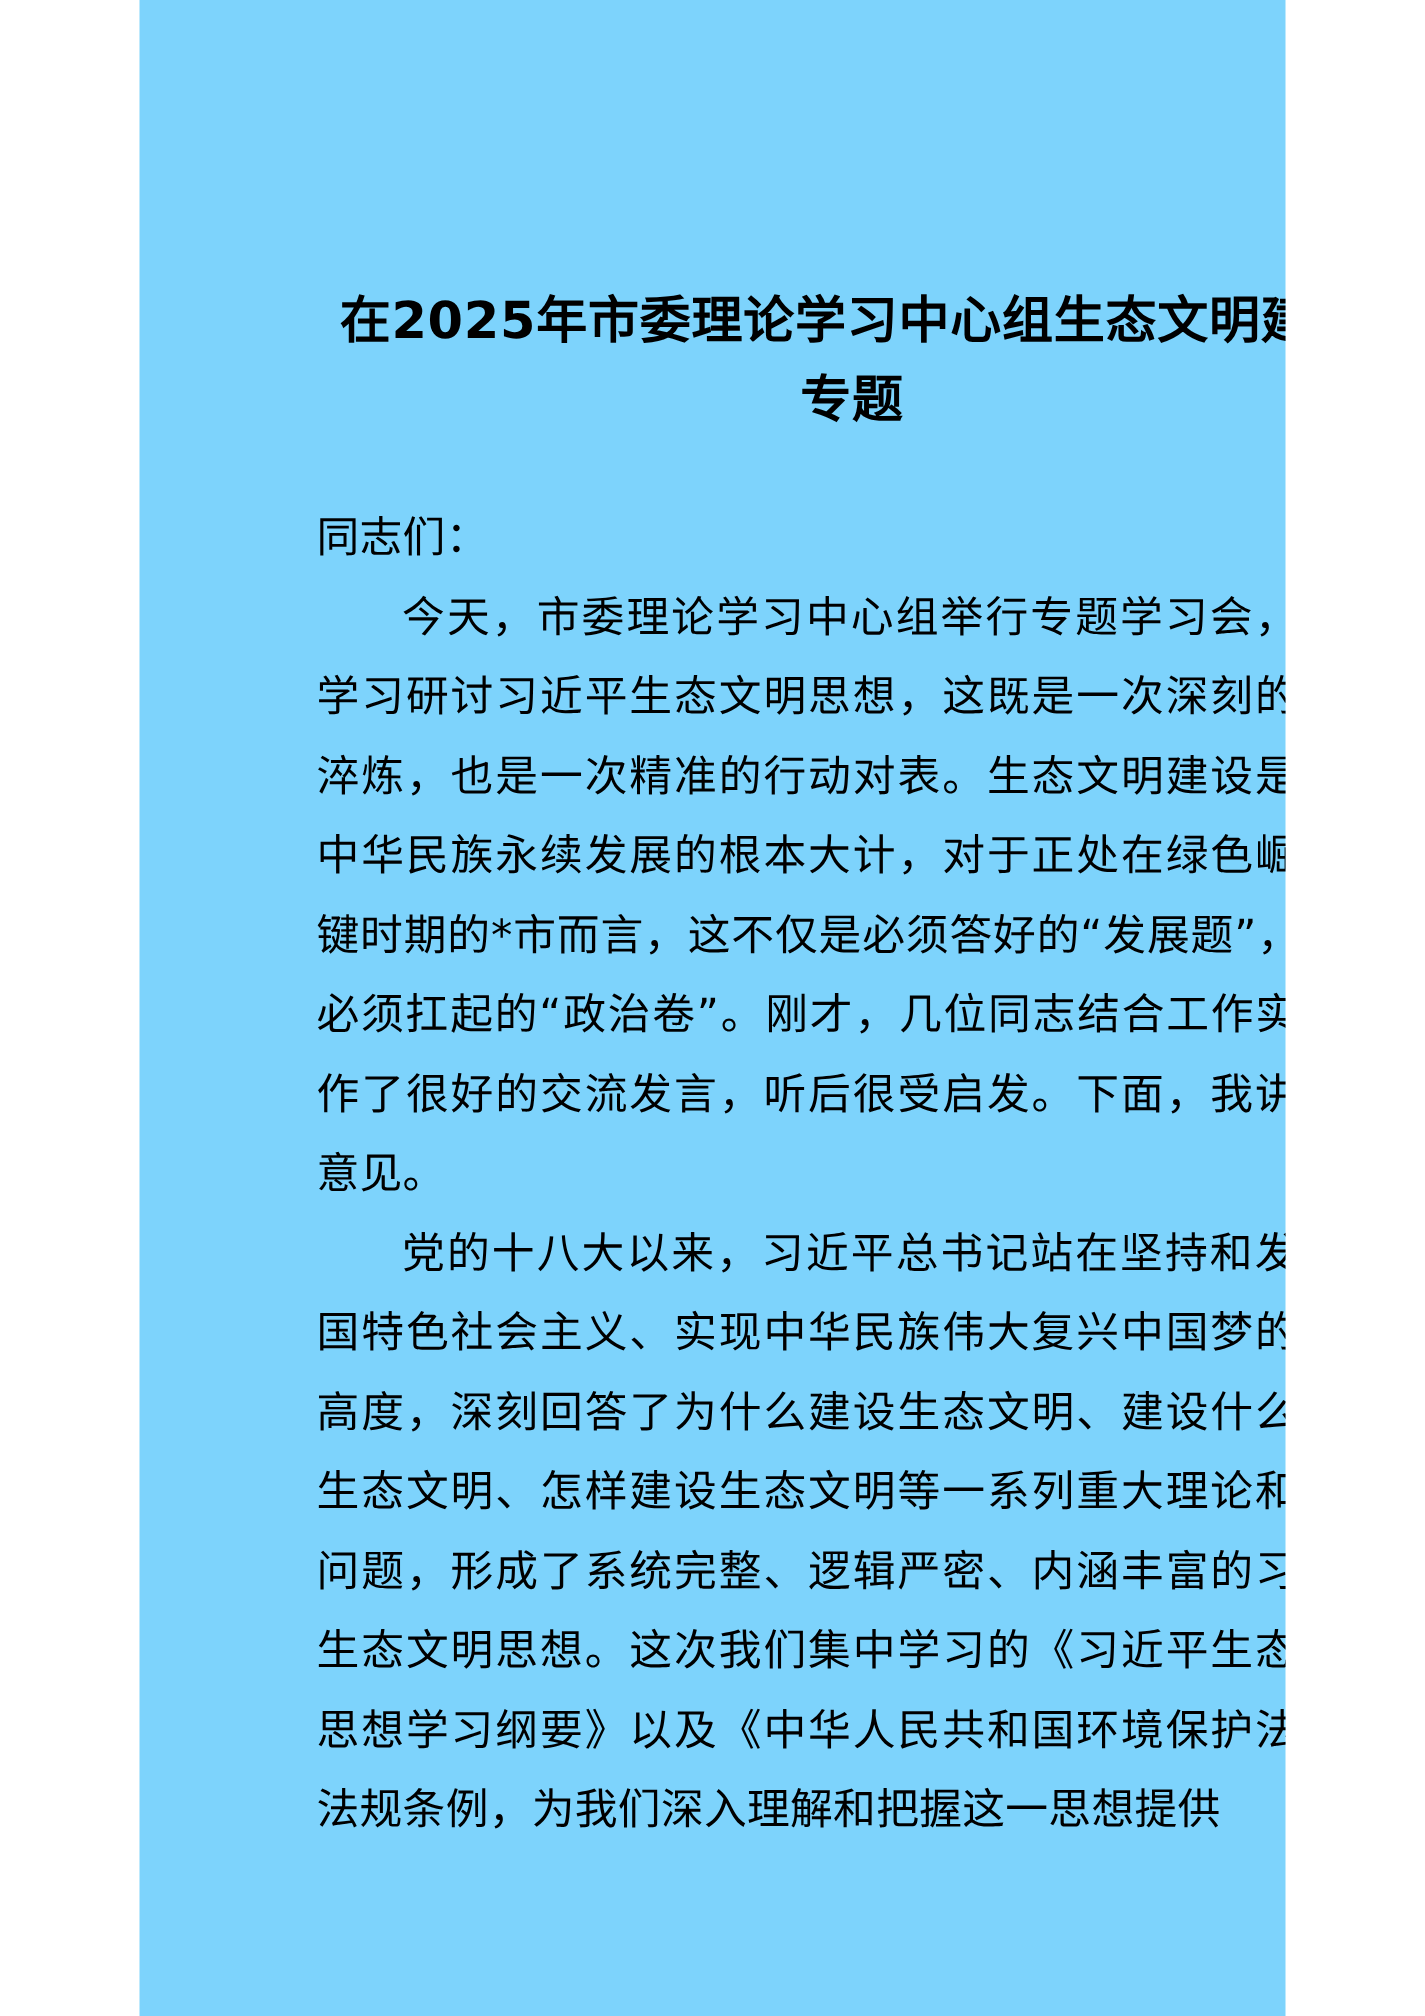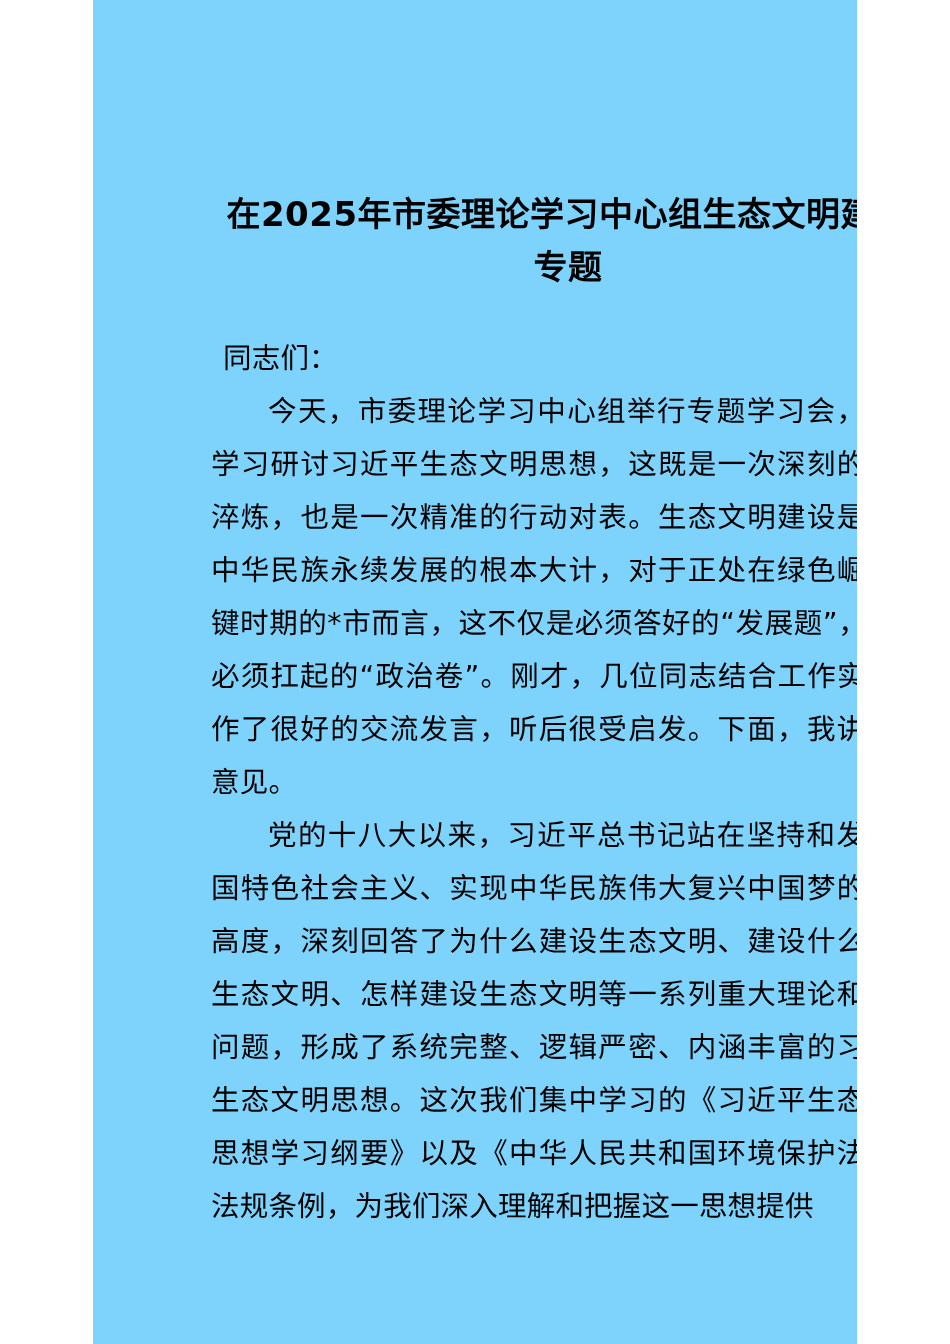--- a/index.html
+++ b/index.html
@@ -64,21 +64,20 @@
     word-break: break-all;
     letter-spacing: 0.2px;
   }
 
   .para.indent {
     text-indent: 57px;
   }
 
   .para.salutation {
     text-indent: 0;
-    margin-left: 12px;
   }
 
   .para.section-heading {
     font-weight: 700;
     text-indent: 57px;
   }
 
   
   .para, .doc-title {
     font-variant-east-asian: normal;

